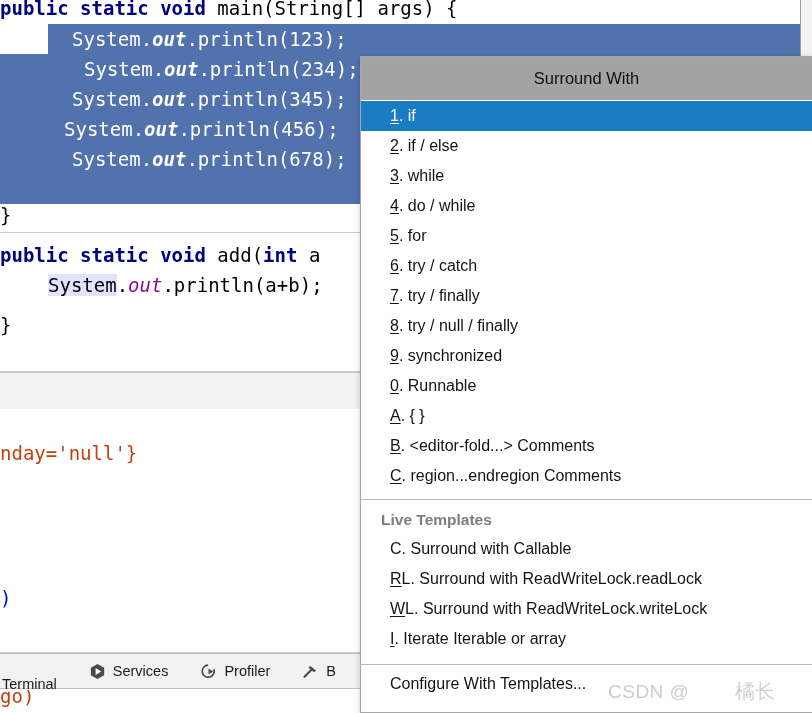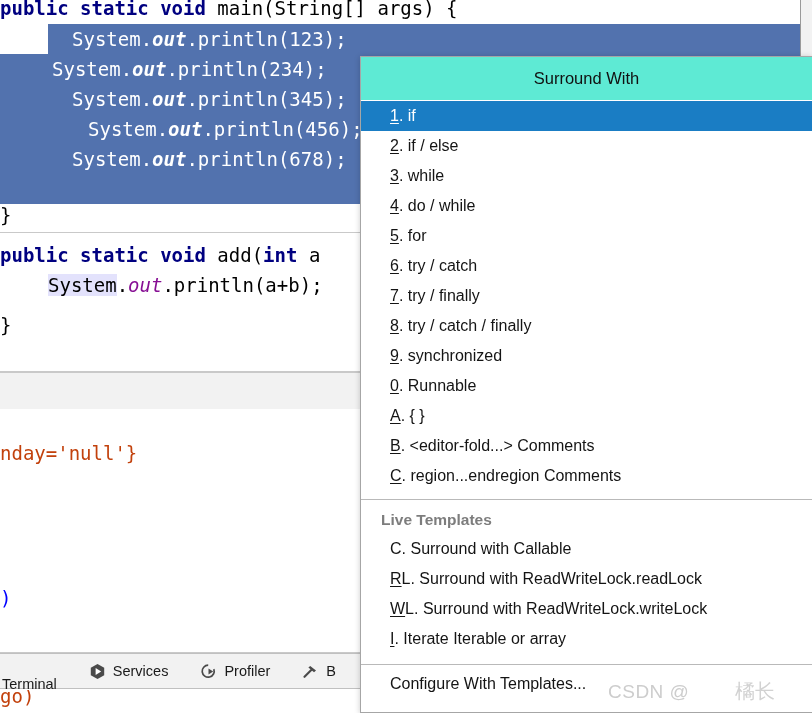--- a/index.html
+++ b/index.html
@@ -142,21 +142,21 @@
     height: 657px;
     background: #ffffff;
     border: 1px solid #a6a6a6;
     border-right: none;
     box-sizing: border-box;
     overflow: hidden;
     box-shadow: 0 1px 6px rgba(0,0,0,0.20);
   }
   .popup-header {
     height: 43px;
-    background: #5eead4;
+    background: #a3a3a3;
     display: flex;
     align-items: center;
     justify-content: center;
     font-size: 16.5px;
     color: #111111;
     border-bottom: 1px solid #ffffff;
   }
   .menu-list { padding: 0; }
   .menu-item {
     height: 30px;
@@ -226,25 +226,25 @@
 
   <div class="editor">
 
     <div class="sel-band" style="left:48px; top:24px; width:752px; height:30px;"></div>
     <div class="sel-band" style="left:0px; top:54px; width:800px; height:150px;"></div>
 
     <div class="code-line" style="top:-7px;"><span class="kw">public static void </span><span>main(String[] args) {</span></div>
 
     <div class="code-line on-sel" style="top:24px; padding-left:72px;"><span>System</span><span>.</span><span class="out-field">out</span><span>.println(123);</span></div>
 
-    <div class="code-line on-sel" style="top:54px; padding-left:52px;"><span>System</span><span>.</span><span class="out-field">out</span><span>.println(234);</span></div>
+    <div class="code-line on-sel" style="top:54px; padding-left:84px;"><span>System</span><span>.</span><span class="out-field">out</span><span>.println(234);</span></div>
 
     <div class="code-line on-sel" style="top:84px; padding-left:72px;"><span>System</span><span>.</span><span class="out-field">out</span><span>.println(345);</span></div>
 
-    <div class="code-line on-sel" style="top:114px; padding-left:88px;"><span>System</span><span>.</span><span class="out-field">out</span><span>.println(456);</span></div>
+    <div class="code-line on-sel" style="top:114px; padding-left:64px;"><span>System</span><span>.</span><span class="out-field">out</span><span>.println(456);</span></div>
 
     <div class="code-line on-sel" style="top:144px; padding-left:72px;"><span>System</span><span>.</span><span class="out-field">out</span><span>.println(678);</span></div>
 
     <div class="code-line" style="top:200px;"><span>}</span></div>
 
     <div class="editor-divider" style="top:232px;"></div>
 
     <div class="code-line" style="top:240px;"><span class="kw">public static void </span><span>add(</span><span class="kw">int</span><span> a</span></div>
 
     <div class="code-line" style="top:270px; padding-left:48px;"><span class="ident-hl">System</span><span>.</span><span class="out-field">out</span><span>.println(a+b);</span></div>
@@ -341,21 +341,21 @@
           <span>try / catch</span>
         </div>
       <div class="menu-item">
           <span class="mn">7</span>
           <span>.&nbsp;</span>
           <span>try / finally</span>
         </div>
       <div class="menu-item">
           <span class="mn">8</span>
           <span>.&nbsp;</span>
-          <span>try / catch / finally</span>
+          <span>try / null / finally</span>
         </div>
       <div class="menu-item">
           <span class="mn">9</span>
           <span>.&nbsp;</span>
           <span>synchronized</span>
         </div>
       <div class="menu-item">
           <span class="mn">0</span>
           <span>.&nbsp;</span>
           <span>Runnable</span>

